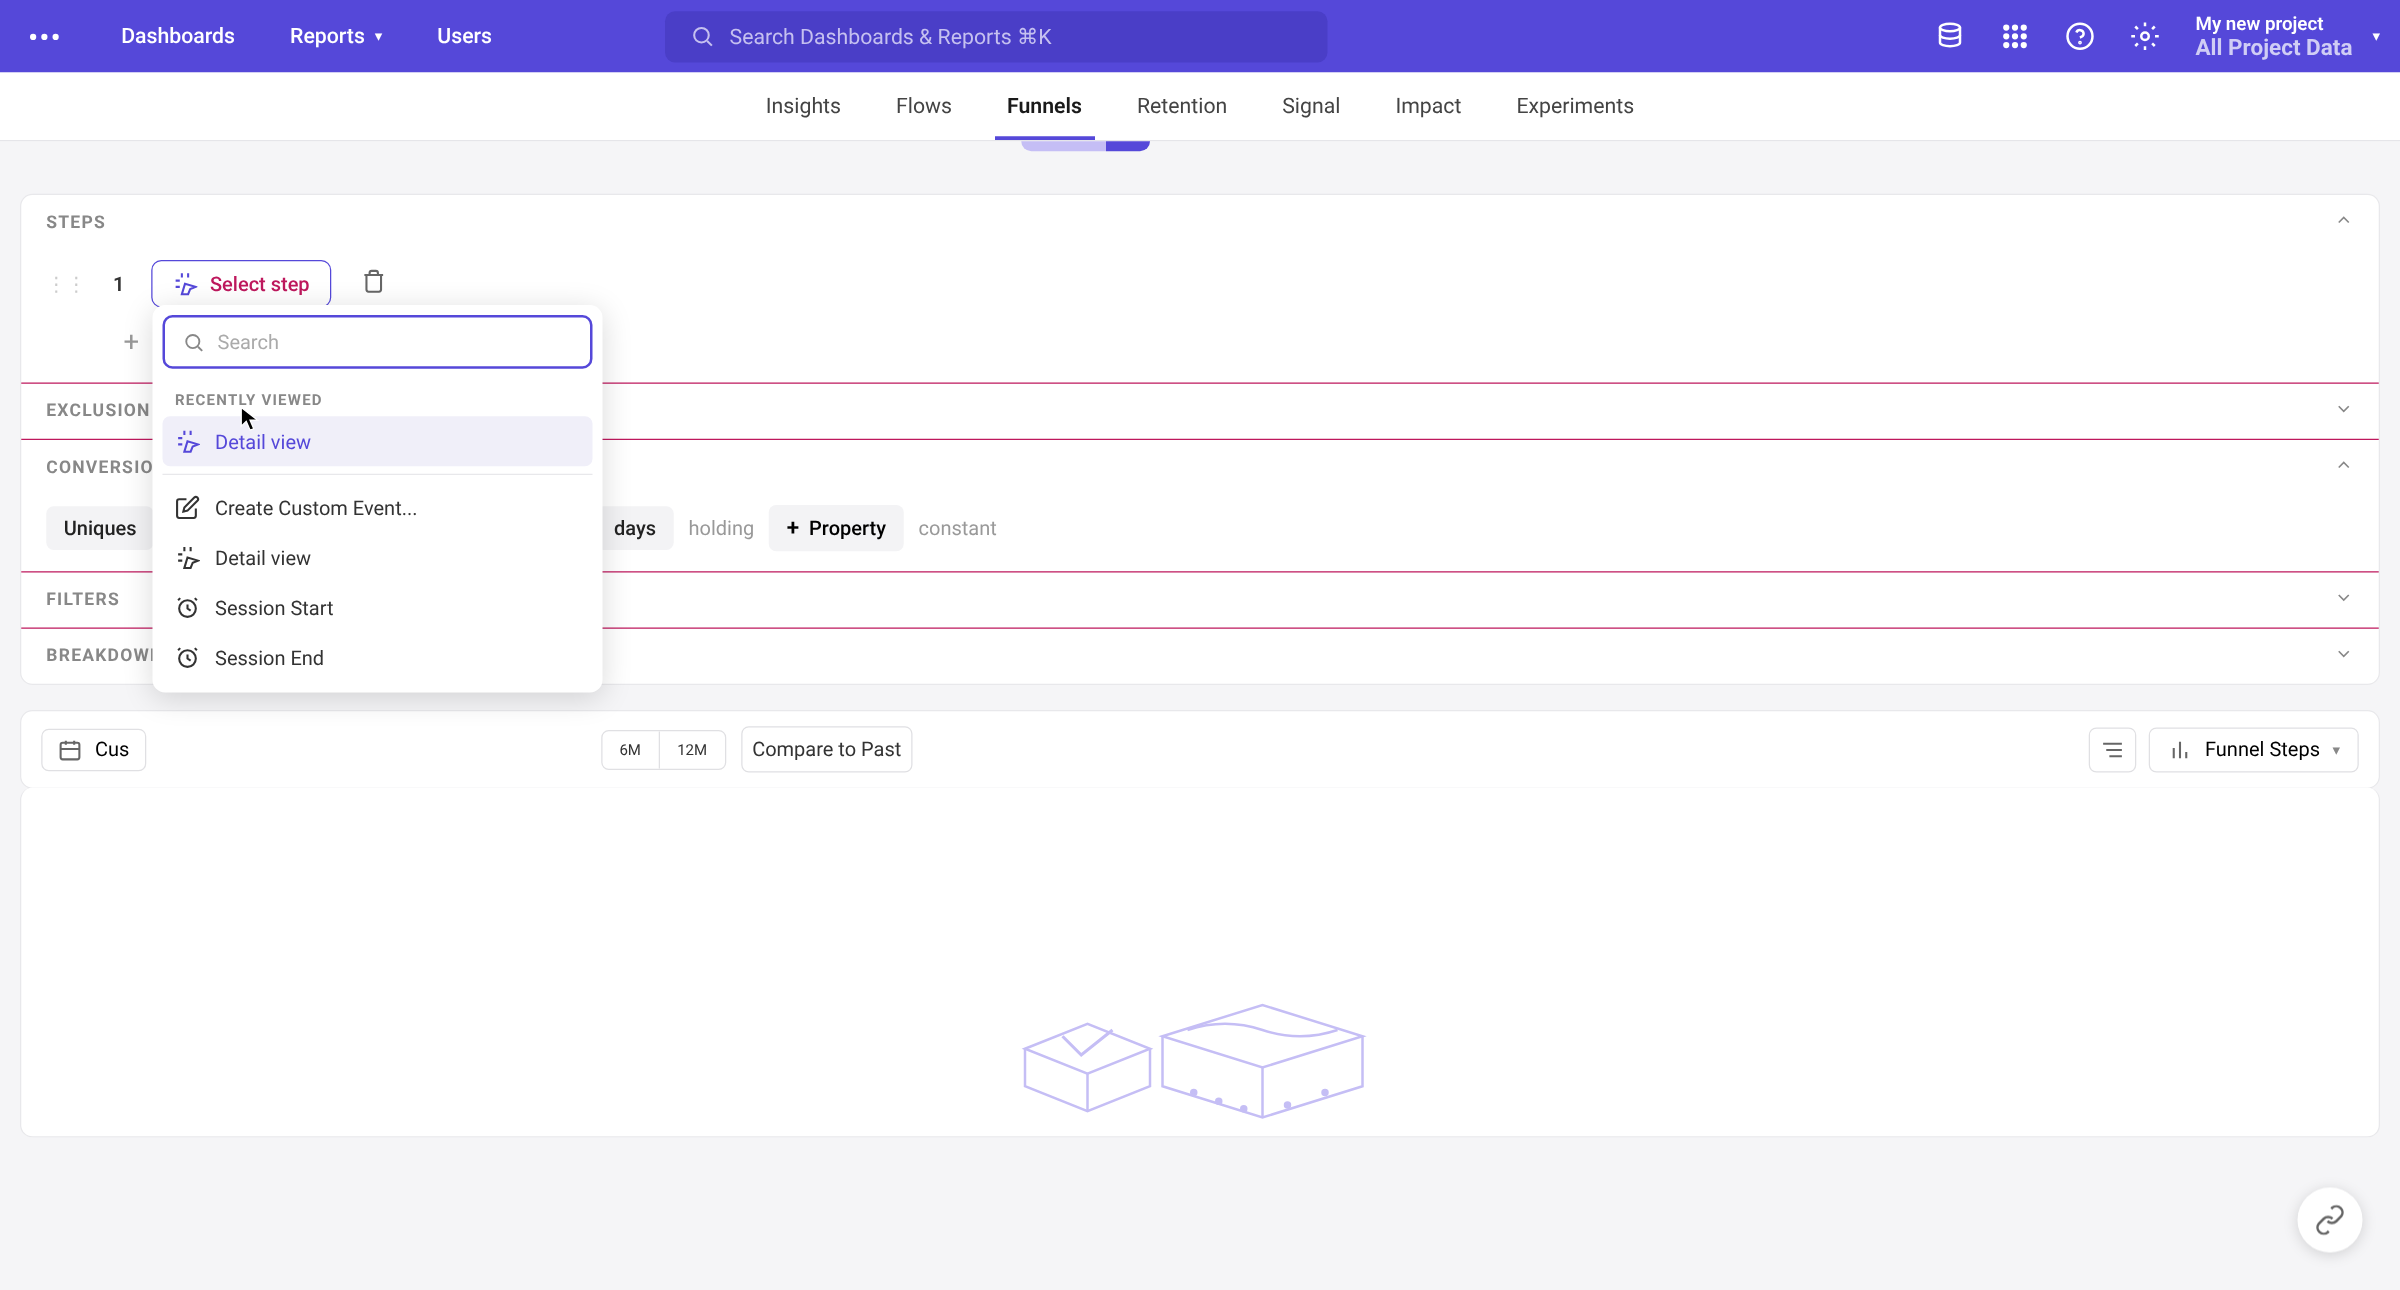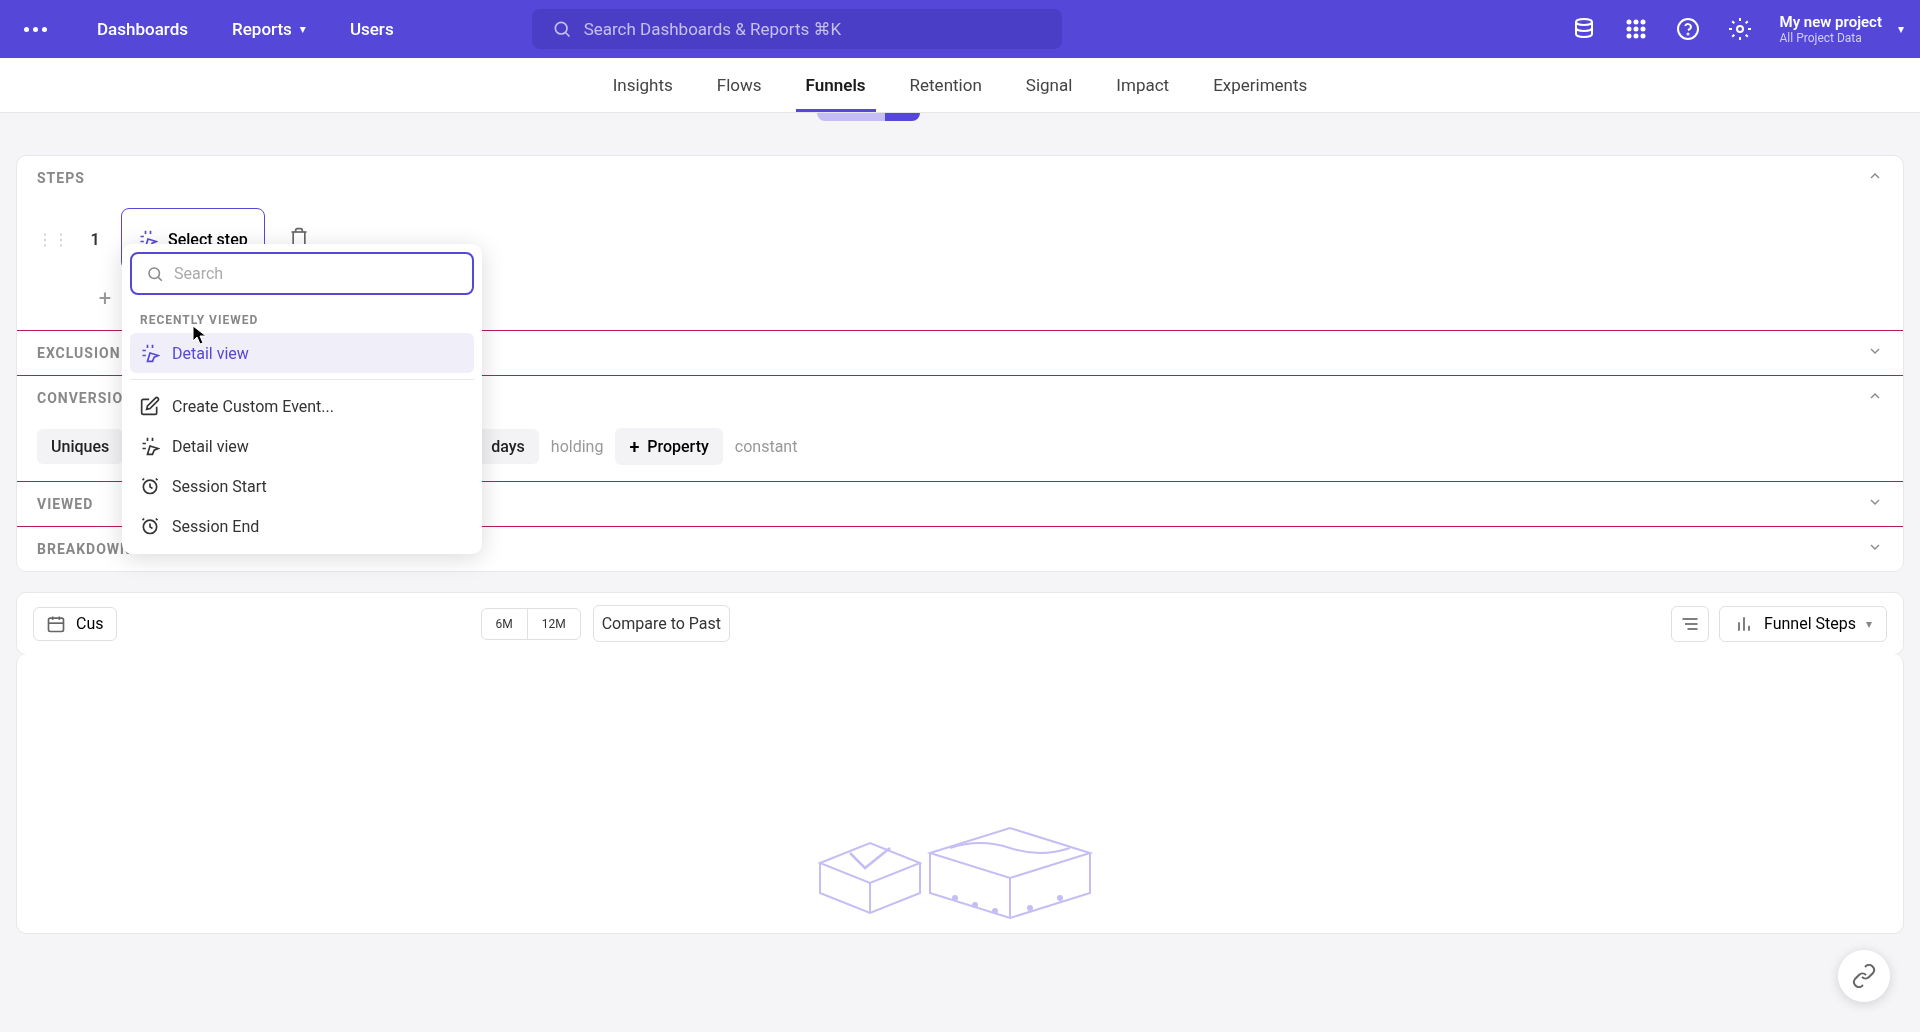--- a/index.html
+++ b/index.html
@@ -112,22 +112,23 @@
       color: white;
       margin-right: 8px;
     }
     
     .project-name {
       font-size: 15px;
       font-weight: 600;
     }
     
     .project-sub {
-      font-size: 12px;
+      font-size: 18px;
       color: #d0cdf5;
+      font-weight: bold;
     }
     
     .project-dropdown {
       display: flex;
       align-items: center;
       gap: 8px;
       cursor: pointer;
     }
     
     
@@ -240,24 +241,24 @@
       font-weight: 600;
       color: #333;
       width: 20px;
       text-align: center;
     }
     
     .select-step-btn {
       display: flex;
       align-items: center;
       gap: 10px;
-      padding: 20px 16px;
+      padding: 8px 16px;
       border: 1.5px solid #5548d9;
       border-radius: 8px;
-      color: #000000;
+      color: #be185d;
       font-size: 16px;
       font-weight: 500;
       cursor: pointer;
       background: white;
     }
     
     .select-step-btn svg {
       width: 20px;
       height: 20px;
       stroke: #5548d9;
@@ -715,21 +716,21 @@
         <div class="conv-property">
           <span class="plus">+</span>
           <span>Property</span>
         </div>
         <div class="conv-text">constant</div>
       </div>
     </div>
 
     <div class="section">
       <div class="section-header">
-        <div class="section-title">VIEWED</div>
+        <div class="section-title">FILTERS</div>
         <div class="section-chevron">
           <svg width="16" height="16" viewBox="0 0 24 24">
               <polyline points="6 9 12 15 18 9" fill="none" stroke="#888" stroke-width="2"></polyline>
             </svg>
         </div>
       </div>
     </div>
 
     <div class="section">
       <div class="section-header">

